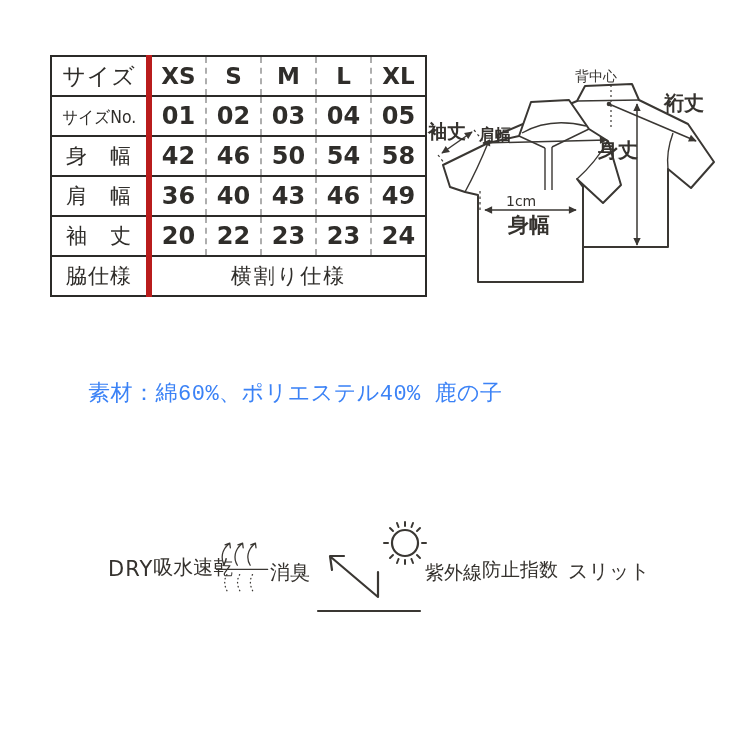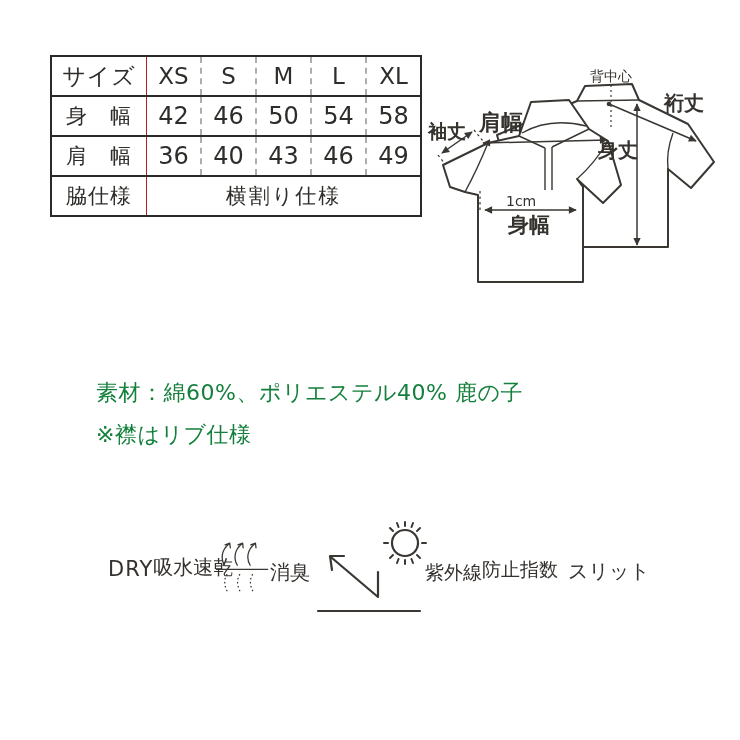--- a/index.html
+++ b/index.html
@@ -10,45 +10,45 @@
   
   .size-table{
     position:absolute;left:50px;top:55px;
     border-collapse:collapse;table-layout:fixed;background:#fff;
     border:2px solid #2b2a28;
   }
   .size-table th,.size-table td{
     height:38px;padding:0;text-align:center;vertical-align:middle;
     font-weight:normal;color:#2f2d2a;border-top:2px solid #2b2a28;
   }
-  .size-table .c-label{width:94px;border-right:1px solid #b91c1c;font-size:21px;letter-spacing:1px;}
-  .size-table .c-data{width:53px;font-size:24px;}
+  .size-table .c-label{width:94px;border-right:6px solid #b91c1c;font-size:21px;letter-spacing:1px;}
+  .size-table .c-data{width:53px;font-size:24px;font-weight:bold;}
   .size-table .c-data + .c-data{border-left:2px dashed #aeaeae;}
   .size-table .c-head{font-size:23px;}
   .size-table .lbl-small{font-size:17px;letter-spacing:0;transform:scaleX(.92);display:inline-block;}
   .size-table .c-span{font-size:21px;letter-spacing:2px;}
   
   .diagram{position:absolute;left:425px;top:55px;width:310px;height:260px;}
   .diagram svg{position:absolute;left:0;top:0;}
   .shirt{fill:#ffffff;stroke:#3a3733;stroke-width:2;stroke-linejoin:round;}
   .thin{fill:none;stroke:#3a3733;stroke-width:1.4;stroke-linejoin:round;}
   .meas{stroke:#3a3733;stroke-width:1.5;fill:none;}
   .dsh{stroke:#3a3733;stroke-width:1.2;stroke-dasharray:2.5 3;fill:none;}
   .ddot{stroke:#3a3733;stroke-width:1.2;stroke-dasharray:2 3;fill:none;}
   .fdot{fill:#3a3733;}
   .dlabel{position:absolute;font-weight:600;color:#35322e;white-space:nowrap;line-height:1;}
-  .lab-backcenter{left:150px;top:14px;width:72px;text-align:center;font-size:14px;font-weight:500;}
+  .lab-backcenter{left:150px;top:14px;width:72px;text-align:left;font-size:14px;font-weight:500;}
   .lab-yuki{left:239px;top:38px;font-size:20px;}
   .lab-mitake{left:173px;top:85px;font-size:20px;text-align:center;}
-  .lab-kata{left:54px;top:57px;font-size:22px;}
+  .lab-kata{left:54px;top:72px;font-size:16px;}
   .lab-sode{left:3px;top:67px;font-size:19px;}
   .lab-1cm{left:61px;top:139px;font-size:14px;font-weight:500;margin-left:20px;}
   .lab-mihaba{left:83px;top:160px;font-size:21px;}
   
-  .note{position:absolute;left:96px;font-size:22px;color:#15803d;letter-spacing:.5px;white-space:nowrap;}
+  .note{position:absolute;left:88px;font-size:22px;color:#3b82f6;letter-spacing:.5px;white-space:nowrap;font-family:Liberation Mono, monospace;}
   .note-material{top:378px;}
   .note-collar{top:420px;}
   
   .features{position:absolute;left:0;top:0;width:740px;height:740px;pointer-events:none;}
   .feat{position:absolute;display:flex;align-items:center;}
   .feat-dry{left:108px;top:521px;width:104px;}
   .feat-deo{left:214px;top:520px;width:96px;}
   .feat-uv{left:310px;top:518px;width:118px;}
   .feat-upf{left:425px;top:521px;width:108px;}
   .feat-slit{left:528px;top:520px;width:104px;gap:40px;}
@@ -71,34 +71,50 @@
     <tbody>
         <tr>
       <th class="c-label c-head">サイズ</th>
       <th class="c-data c-head">XS</th>
       <th class="c-data c-head">S</th>
       <th class="c-data c-head">M</th>
       <th class="c-data c-head">L</th>
       <th class="c-data c-head">XL</th>
     </tr>
     <tr>
+      <th class="c-label"><span class="lbl-small">サイズNo.</span></th>
+      <td class="c-data">01</td>
+      <td class="c-data">02</td>
+      <td class="c-data">03</td>
+      <td class="c-data">04</td>
+      <td class="c-data">05</td>
+    </tr>
+    <tr>
       <th class="c-label">身　幅</th>
       <td class="c-data">42</td>
       <td class="c-data">46</td>
       <td class="c-data">50</td>
       <td class="c-data">54</td>
       <td class="c-data">58</td>
     </tr>
     <tr>
       <th class="c-label">肩　幅</th>
       <td class="c-data">36</td>
       <td class="c-data">40</td>
       <td class="c-data">43</td>
       <td class="c-data">46</td>
       <td class="c-data">49</td>
+    </tr>
+    <tr>
+      <th class="c-label">袖　丈</th>
+      <td class="c-data">20</td>
+      <td class="c-data">22</td>
+      <td class="c-data">23</td>
+      <td class="c-data">23</td>
+      <td class="c-data">24</td>
     </tr>
     <tr>
       <th class="c-label">脇仕様</th>
       <td class="c-span" colspan="5">横割り仕様</td>
     </tr>
   </tbody>
     </table>
 
   <div class="diagram">
     <svg width="310" height="260" viewBox="0 0 310 260">
@@ -131,21 +147,20 @@
     <span class="dlabel lab-backcenter">背中心</span>
     <span class="dlabel lab-yuki">裄丈</span>
     <span class="dlabel lab-mitake">身丈</span>
     <span class="dlabel lab-kata">肩幅</span>
     <span class="dlabel lab-sode">袖丈</span>
     <span class="dlabel lab-1cm">1cm</span>
     <span class="dlabel lab-mihaba">身幅</span>
   </div>
 
   <div class="note note-material">素材：綿60%、ポリエステル40% 鹿の子</div>
-  <div class="note note-collar">※襟はリブ仕様</div>
 
   <div class="features">
 
     <div class="feat feat-dry">
       <svg width="100" height="92" viewBox="0 0 100 92">
         <path class="fi" d="M30,40 L30,10 M24,17 L30,9 L36,17"></path>
         <path class="fi" d="M50,40 L50,10 M44,17 L50,9 L56,17"></path>
         <path class="fi" d="M70,40 L70,10 M64,17 L70,9 L76,17"></path>
         <line class="fi" x1="6" y1="47" x2="94" y2="47"></line>
         <path class="fi" d="M50,54 C46,62 39,71 39,79 A11,11 0 0 0 61,79 C61,71 54,62 50,54 Z"></path>

